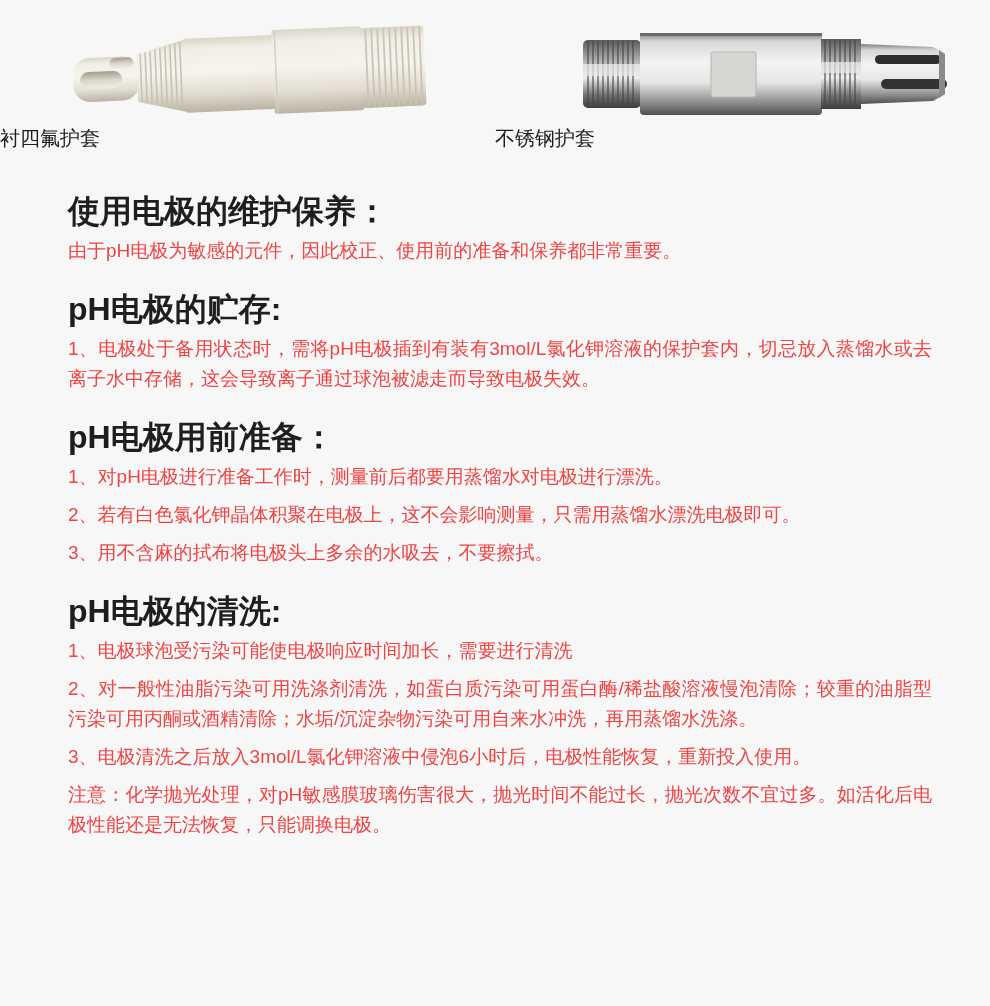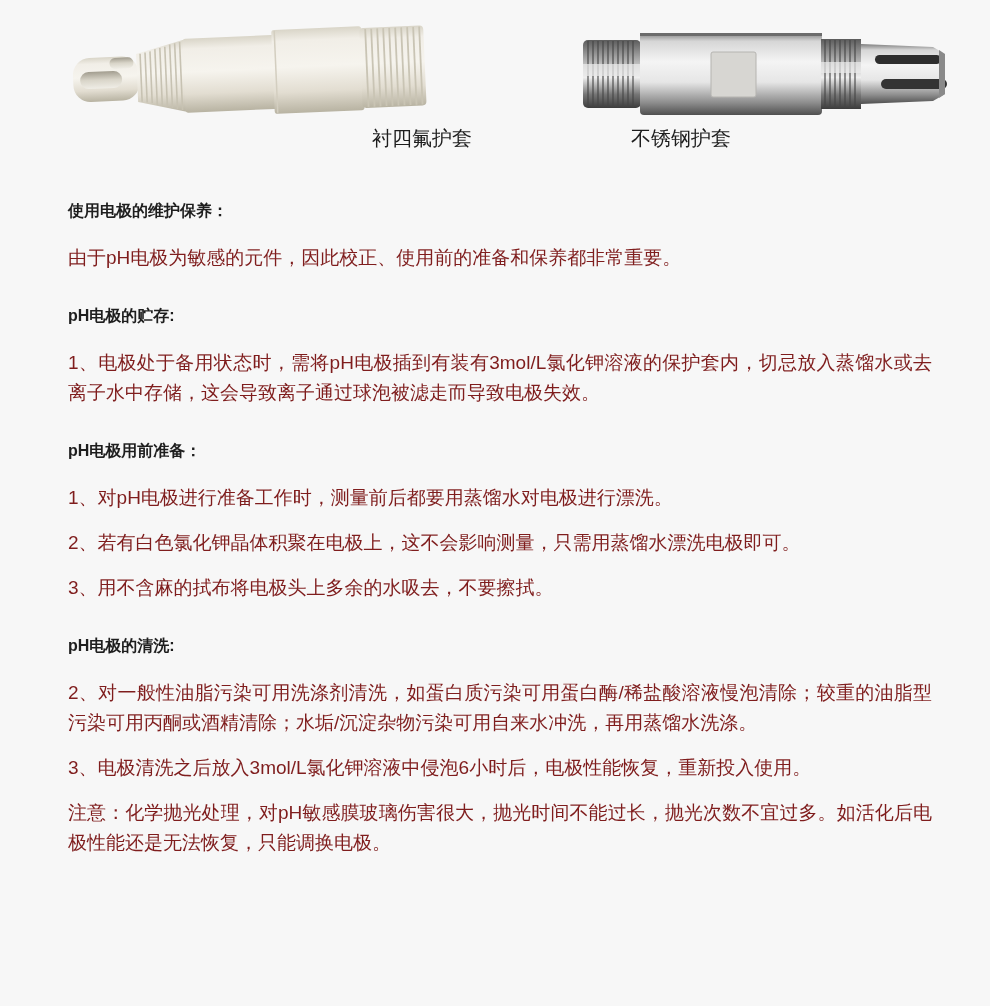--- a/index.html
+++ b/index.html
@@ -12,36 +12,36 @@
   }
   .page{position:relative;width:990px;height:1006px;}
   
   .products{position:relative;height:158px;}
   .photo{position:absolute;}
   .photo1{left:73px;top:24px;}
   .photo2{left:583px;top:32px;}
   .caption{
     position:absolute;top:124px;height:28px;
     font-size:20px;line-height:28px;font-weight:500;
-    text-align:right;color:#1d1d1d;
+    text-align:left;color:#1d1d1d;
   }
   .cap1{left:0;width:472px;}
   .cap2{left:495px;width:236px;}
   
   .content{padding:0 58px 0 68px;}
   h2{
-    font-size:16px;line-height:34px;font-weight:700;
+    font-size:32px;line-height:34px;font-weight:700;
     margin:26px 0 4px;color:#1e1e1e;
     font-family:"Liberation Sans","DejaVu Sans",sans-serif;
   }
   h2.first{margin-top:36px;}
   p.item{
-    margin:15px 0 4px;
+    margin:8px 0 4px;
     font-size:19px;line-height:30px;
-    color:#7f1d1d;
+    color:#ef4444;
     text-align:justify;text-justify:inter-ideograph;
   }
 </style>
 </head>
 <body>
 
 <div class="page">
 
   <div class="products">
 
@@ -167,18 +167,19 @@
 
     <h2>pH电极的贮存:</h2>
     <p class="item">1、电极处于备用状态时，需将pH电极插到有装有3mol/L氯化钾溶液的保护套内，切忌放入蒸馏水或去离子水中存储，这会导致离子通过球泡被滤走而导致电极失效。</p>
 
     <h2>pH电极用前准备：</h2>
     <p class="item">1、对pH电极进行准备工作时，测量前后都要用蒸馏水对电极进行漂洗。</p>
     <p class="item">2、若有白色氯化钾晶体积聚在电极上，这不会影响测量，只需用蒸馏水漂洗电极即可。</p>
     <p class="item">3、用不含麻的拭布将电极头上多余的水吸去，不要擦拭。</p>
 
     <h2>pH电极的清洗:</h2>
+    <p class="item">1、电极球泡受污染可能使电极响应时间加长，需要进行清洗</p>
     <p class="item">2、对一般性油脂污染可用洗涤剂清洗，如蛋白质污染可用蛋白酶/稀盐酸溶液慢泡清除；较重的油脂型污染可用丙酮或酒精清除；水垢/沉淀杂物污染可用自来水冲洗，再用蒸馏水洗涤。</p>
     <p class="item">3、电极清洗之后放入3mol/L氯化钾溶液中侵泡6小时后，电极性能恢复，重新投入使用。</p>
     <p class="item">注意：化学抛光处理，对pH敏感膜玻璃伤害很大，抛光时间不能过长，抛光次数不宜过多。如活化后电极性能还是无法恢复，只能调换电极。</p>
 
   </div>
 </div>
 
 </body></html>

